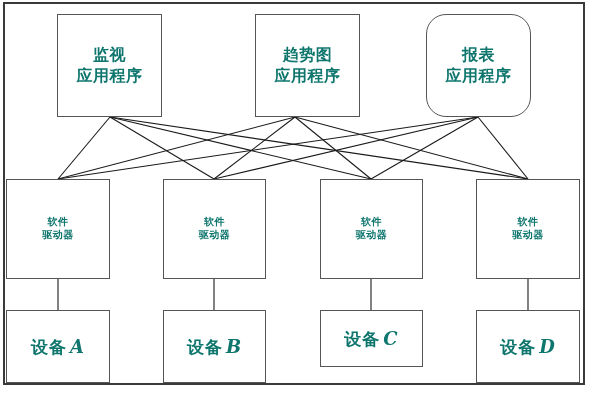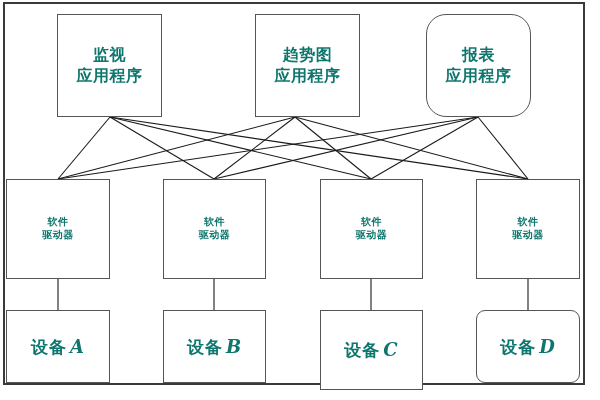--- a/index.html
+++ b/index.html
@@ -134,21 +134,21 @@
   </div>
 
   <div class="node device-node" id="node-device-b" style="left: 163px; top: 310px; width: 103px; height: 73px; border-color: rgb(85, 85, 85);">
     <span class="ln"><span>设备</span><span class="dev-id">B</span></span>
   </div>
 
   <div class="node device-node" id="node-device-a" style="left: 6px; top: 310px; width: 104px; height: 73px; border-color: rgb(85, 85, 85);">
     <span class="ln"><span>设备</span><span class="dev-id">A</span></span>
   </div>
 
-  <div class="node device-node" id="node-device-c" style="left: 320px; top: 310px; width: 103px; height: 80px; border-color: rgb(85, 85, 85);">
+  <div class="node device-node" id="node-device-c" style="left: 320px; top: 310px; width: 103px; height: 57px; border-color: rgb(85, 85, 85);">
     <span class="ln"><span>设备</span><span class="dev-id">C</span></span>
   </div>
 
-  <div class="node device-node" id="node-device-d" style="left: 476px; top: 310px; width: 104px; height: 73px; border-color: rgb(85, 85, 85); border-radius: 9px;">
+  <div class="node device-node" id="node-device-d" style="left: 476px; top: 310px; width: 104px; height: 73px; border-color: rgb(85, 85, 85);">
     <span class="ln"><span>设备</span><span class="dev-id">D</span></span>
   </div>
 
 </div>
 
 </body></html>

